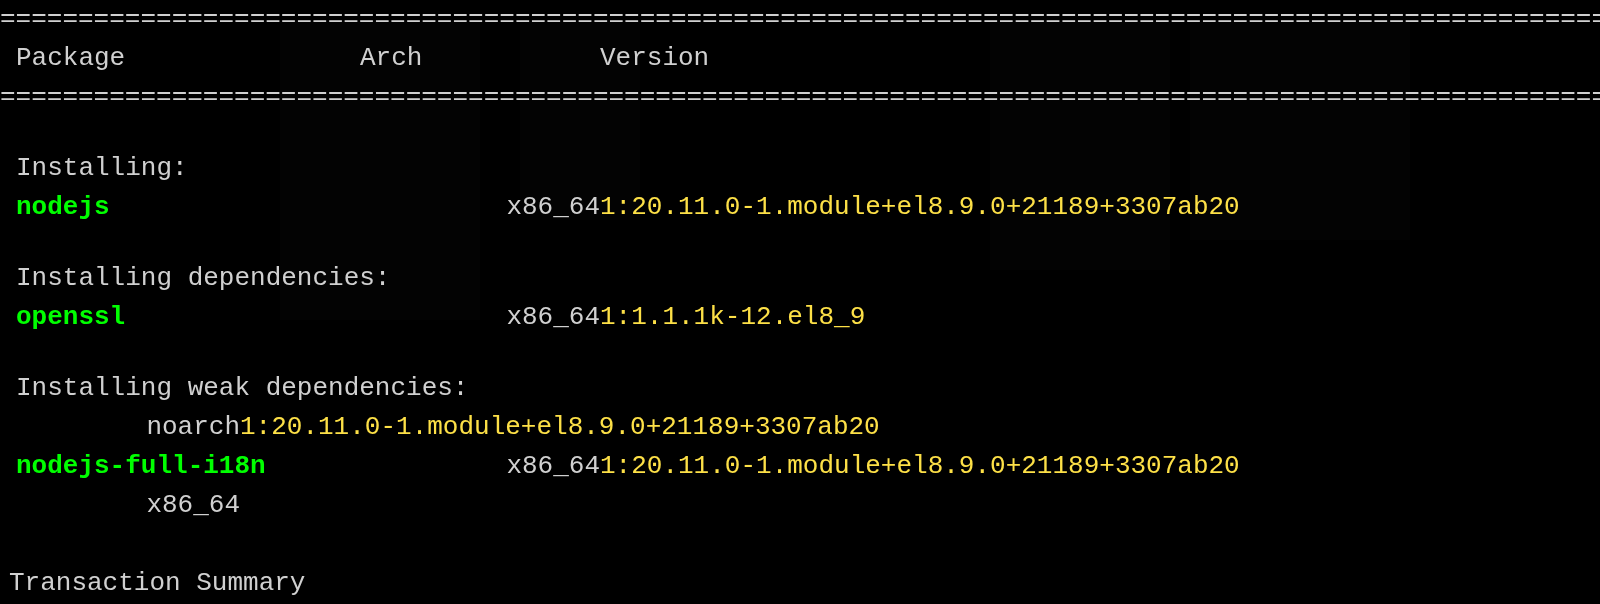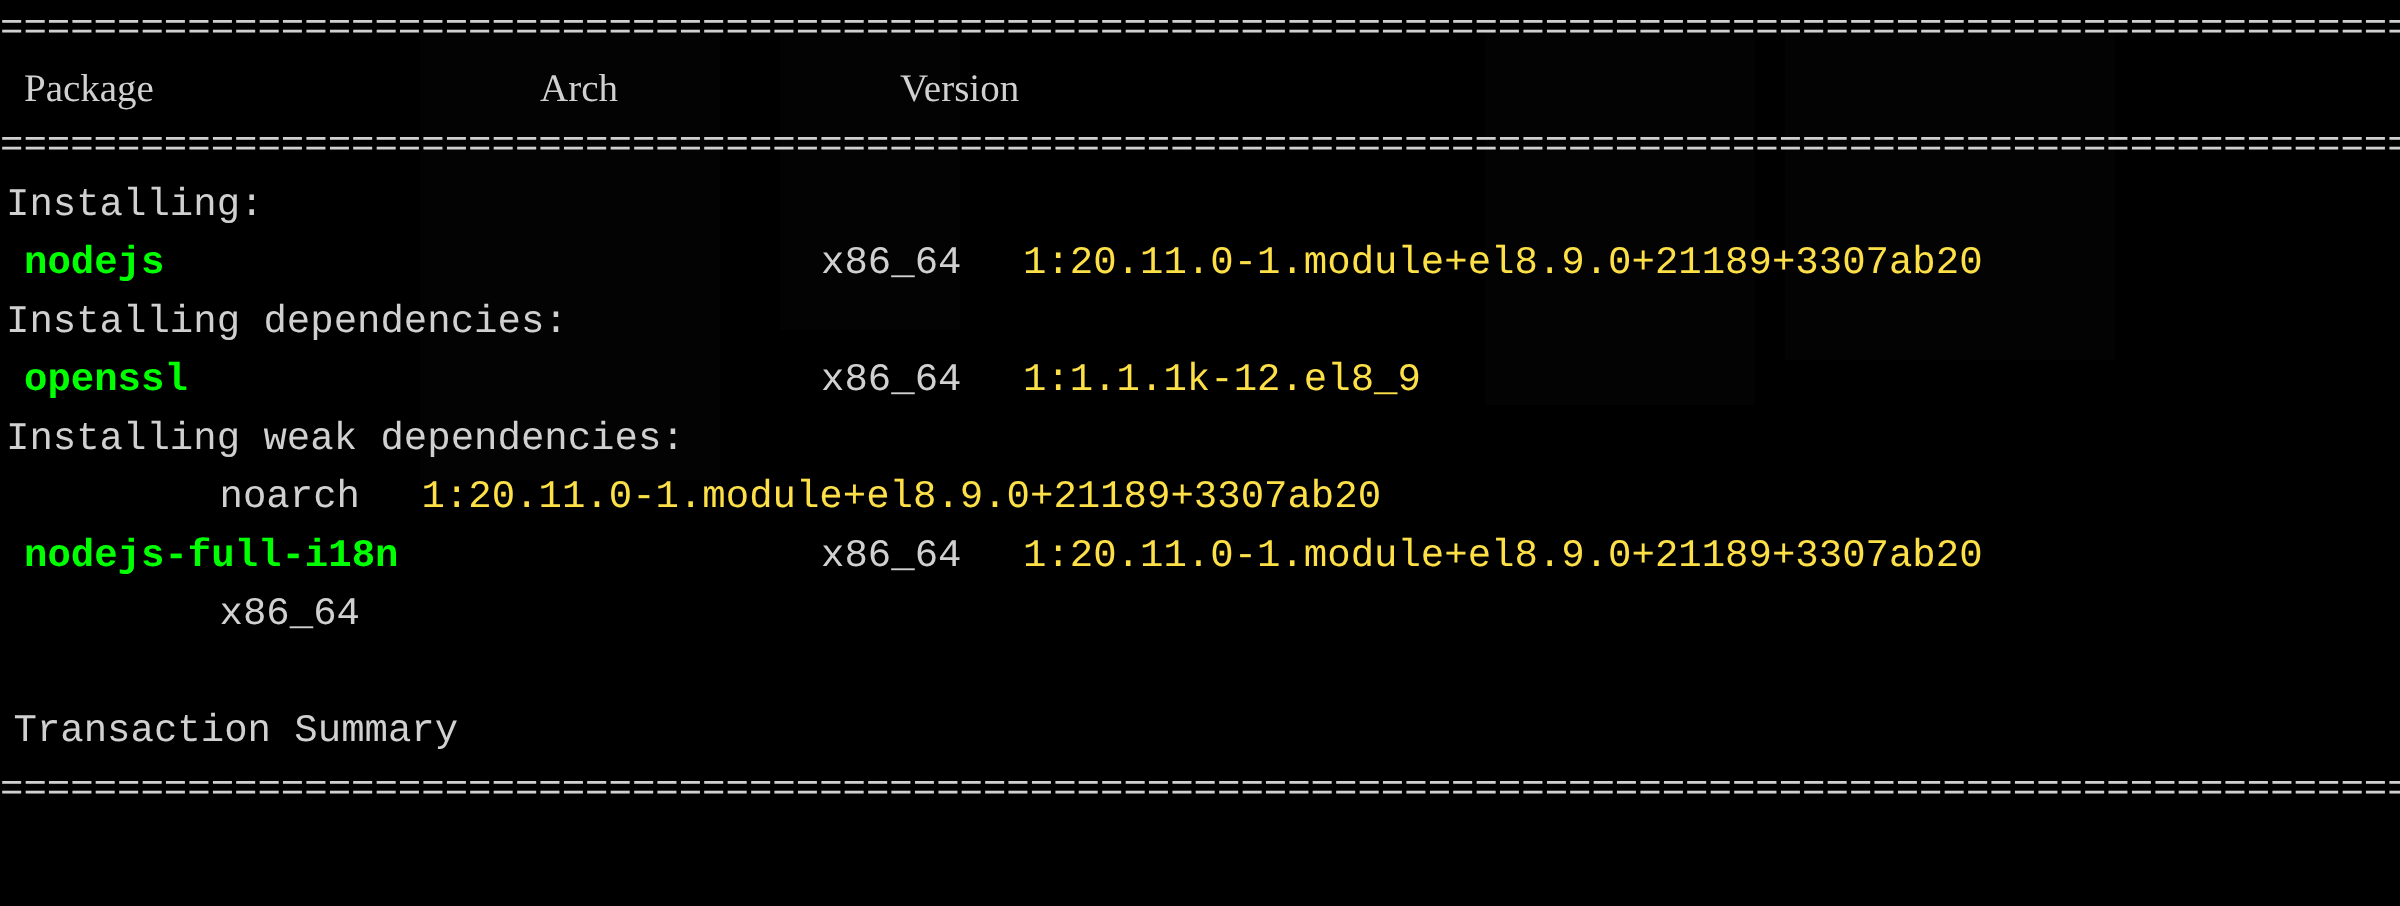--- a/index.html
+++ b/index.html
@@ -25,39 +25,38 @@
     }
     .separator {
       color: #d0d0d0;
       white-space: nowrap;
       overflow: hidden;
       letter-spacing: 0;
     }
     .header-row {
       display: flex;
       color: #d0d0d0;
-      font-family: Liberation Serif, serif;
     }
     .col-package {
       width: 360px;
       padding-left: 16px;
     }
     .col-arch {
       width: 240px;
     }
     .col-version {
       flex: 1;
     }
     .section-label {
       color: #d0d0d0;
-      padding-left: 4px;
+      padding-left: 16px;
+      margin-top: 32px;
     }
     .package-row {
       display: flex;
-      gap: 41px;
     }
     .package-name {
       color: #00ff00;
       font-weight: bold;
       width: 360px;
       padding-left: 16px;
     }
     .arch {
       color: #d0d0d0;
       width: 240px;

